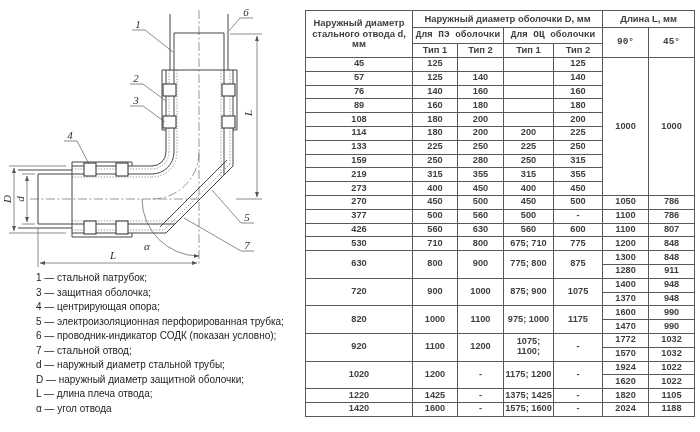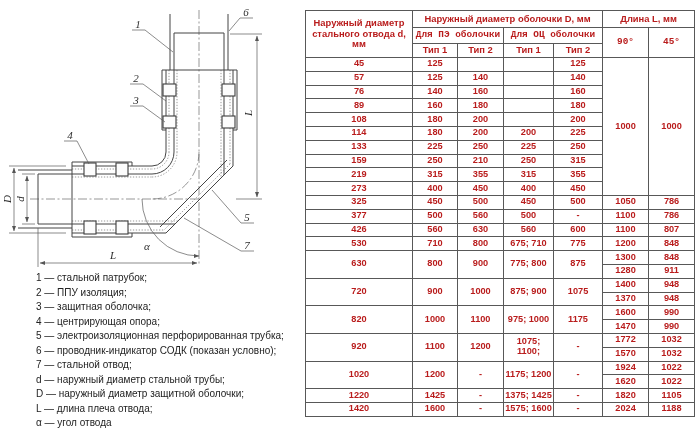--- a/index.html
+++ b/index.html
@@ -12,21 +12,21 @@
   .cl{stroke:#6a6a6a;stroke-width:.7;fill:none;stroke-dasharray:9 2.5 2 2.5;}
   .dim{stroke:#5a5a5a;stroke-width:.7;fill:none;}
   .ld{stroke:#5a5a5a;stroke-width:.7;fill:none;}
   .collar{fill:#fdfdfd;stroke:#3d3d3d;stroke-width:1.1;}
   text.dr{font:italic 11px "Liberation Serif",serif;fill:#2e2e2e;}
   
   .legend{position:absolute;left:36px;top:271px;font-size:10px;color:#222;
           line-height:14.5px;white-space:nowrap;}
   
   table.spec{position:absolute;left:305px;top:10px;width:389px;border-collapse:collapse;
-             table-layout:fixed;color:#b91c1c;border:1.5px solid #4a4a4a;}
+             table-layout:fixed;color:#404040;border:1.5px solid #4a4a4a;}
   table.spec th,table.spec td{border:1px solid #585858;text-align:center;
              vertical-align:middle;padding:0 1px;}
   table.spec th{font-size:9.4px;font-weight:bold;line-height:1.12;}
   table.spec td{font-size:9.2px;font-weight:bold;height:12.8px;line-height:1.08;
              white-space:pre-line;}
   tr.h1{height:17px;} tr.h2{height:16px;font-family:Liberation Mono, monospace;} tr.h3{height:14px;}
 </style>
 </head>
 <body>
 
@@ -112,21 +112,20 @@
     <text class="dr" x="136" y="82" text-anchor="middle">2</text>
     <text class="dr" x="136" y="104" text-anchor="middle">3</text>
     <text class="dr" x="70" y="139" text-anchor="middle">4</text>
     <text class="dr" x="247" y="221" text-anchor="middle">5</text>
     <text class="dr" x="246" y="16" text-anchor="middle">6</text>
     <text class="dr" x="247" y="249" text-anchor="middle">7</text>
   </svg>
 
   <div class="legend">
       <div>1 — стальной патрубок;</div>
-      <div>2 — ППУ изоляция;</div>
       <div>3 — защитная оболочка;</div>
       <div>4 — центрирующая опора;</div>
       <div>5 — электроизоляционная перфорированная трубка;</div>
       <div>6 — проводник-индикатор СОДК (показан условно);</div>
       <div>7 — стальной отвод;</div>
       <div>d — наружный диаметр стальной трубы;</div>
       <div>D — наружный диаметр защитной оболочки;</div>
       <div>L — длина плеча отвода;</div>
       <div>α — угол отвода</div>
     </div>
@@ -208,40 +207,40 @@
         <tr>
           <td>133</td>
           <td>225</td>
           <td>250</td>
           <td>225</td>
           <td>250</td>
         </tr>
         <tr>
           <td>159</td>
           <td>250</td>
-          <td>210</td>
+          <td>280</td>
           <td>250</td>
           <td>315</td>
         </tr>
         <tr>
           <td>219</td>
           <td>315</td>
           <td>355</td>
           <td>315</td>
           <td>355</td>
         </tr>
         <tr>
           <td>273</td>
           <td>400</td>
           <td>450</td>
           <td>400</td>
           <td>450</td>
         </tr>
         <tr>
-          <td>325</td>
+          <td>270</td>
           <td>450</td>
           <td>500</td>
           <td>450</td>
           <td>500</td>
           <td>1050</td>
           <td>786</td>
         </tr>
         <tr>
           <td>377</td>
           <td>500</td>

